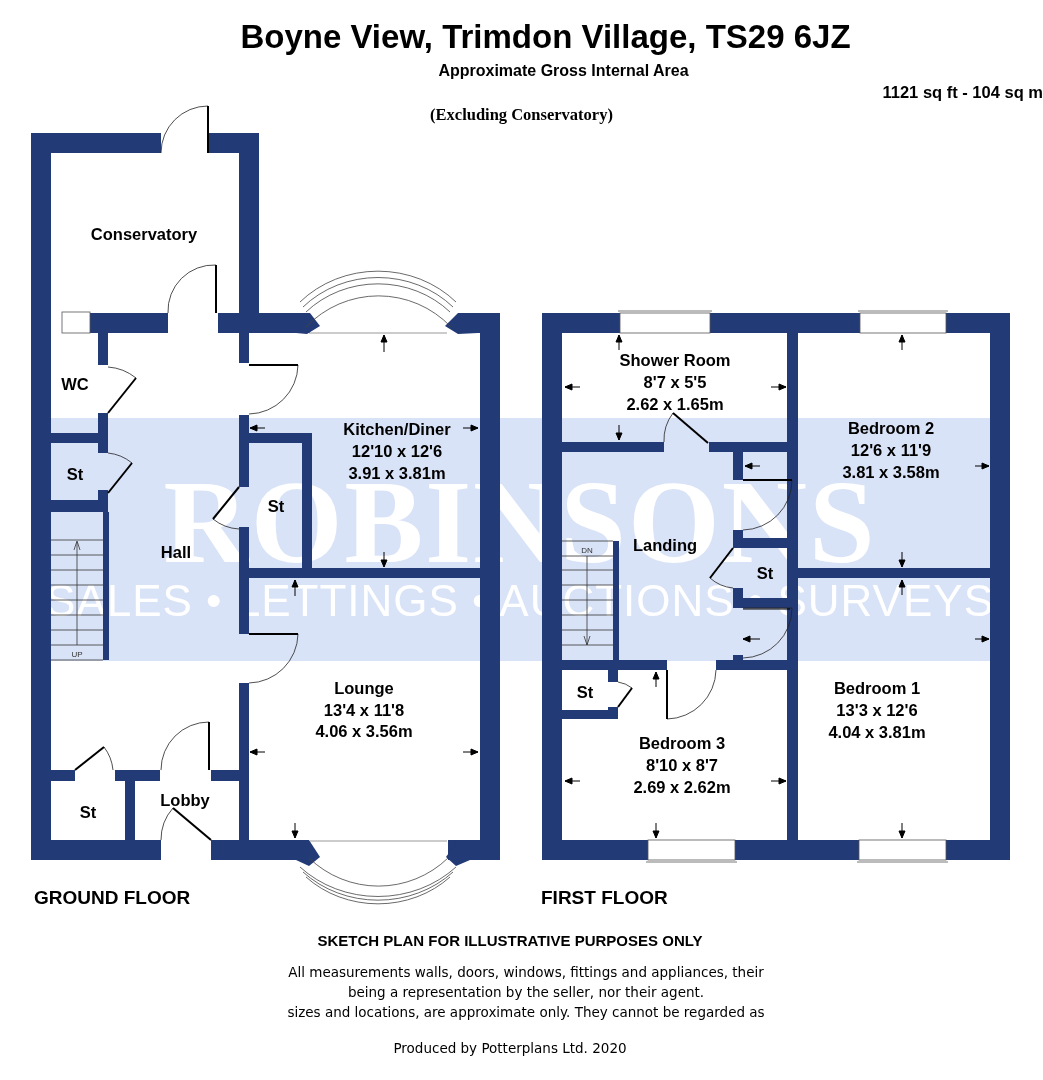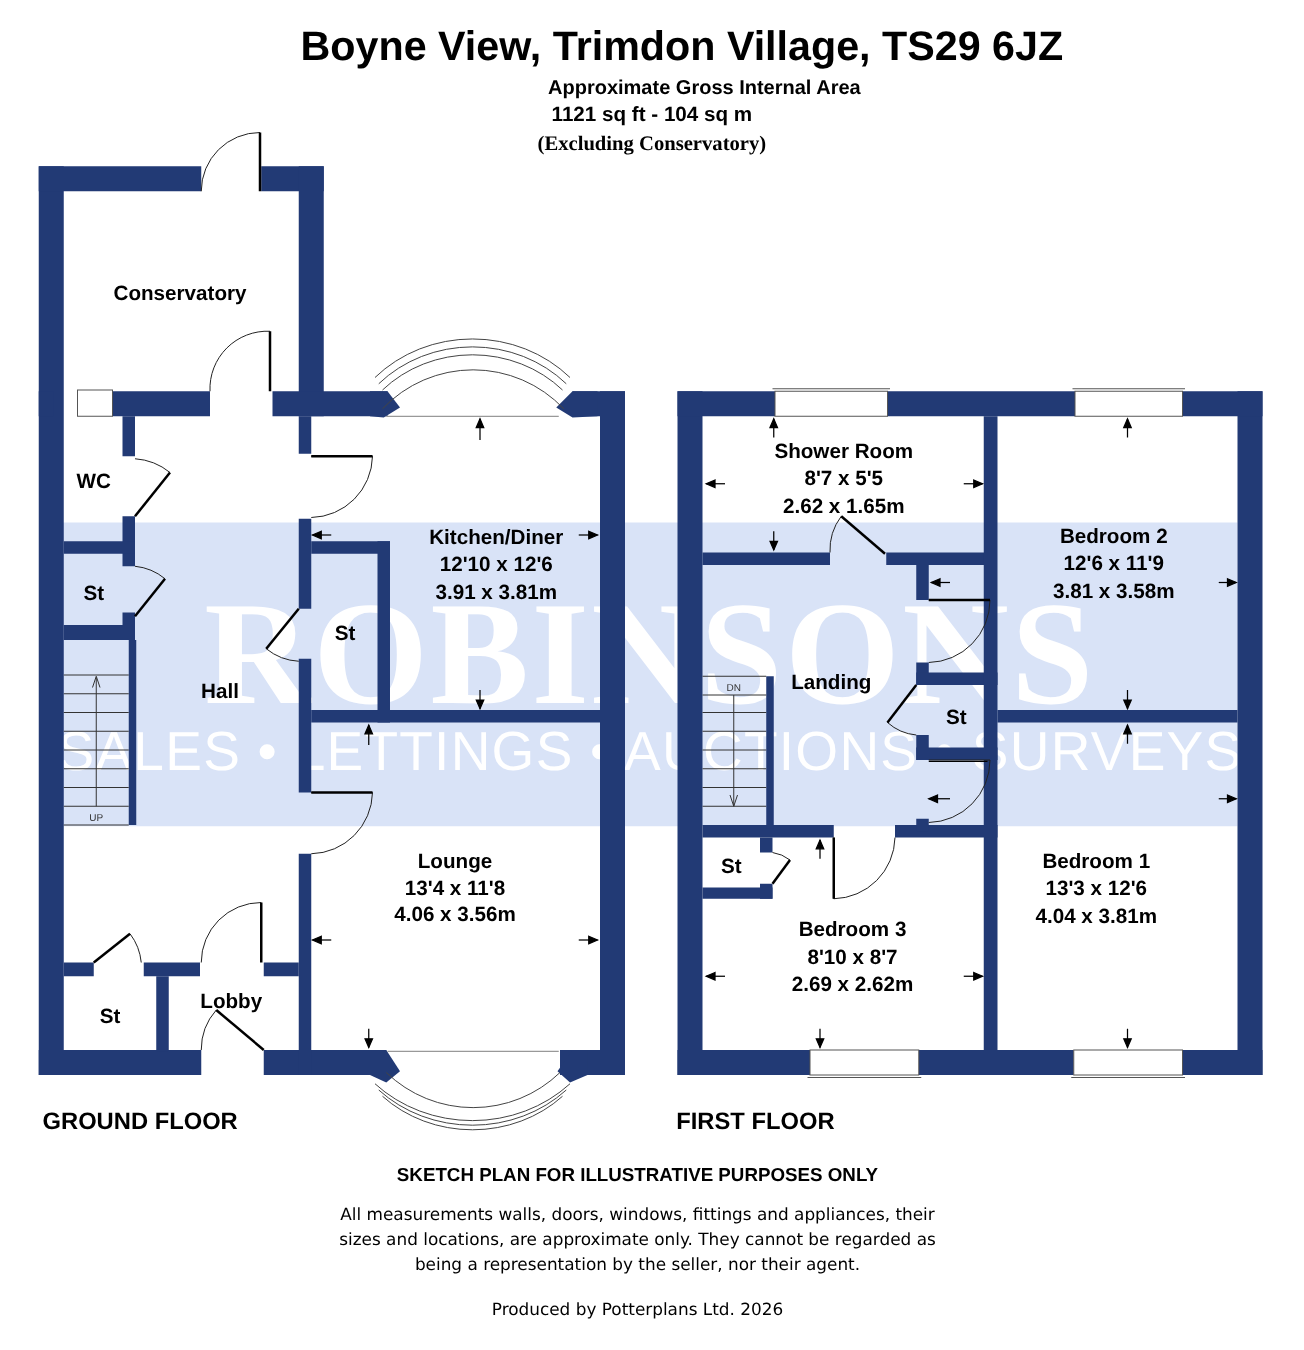--- a/index.html
+++ b/index.html
@@ -1,33 +1,33 @@
 <!DOCTYPE html>
 <html><head>
 <meta charset="utf-8">
 <style>
   html, body { margin:0; padding:0; background:#ffffff; }
   body { width:1043px; height:1080px; position:relative; overflow:hidden; font-family:"Liberation Sans", sans-serif; color:#000; }
   .hdr { position:absolute; left:0; width:1043px; text-align:center; font-weight:bold; }
   #title { top:18px; font-size:33px; letter-spacing:0px;padding-left:24px; }
   #sub1 { top:62px; font-size:16px;padding-left:42px; }
-  #sub2 { top:83px; font-size:16.5px; }
+  #sub2 { top:83px; font-size:16.5px;text-align:right; }
   #sub3 { top:105px; font-size:16.5px;font-family:Liberation Serif, serif; }
   svg { position:absolute; left:0; top:0; }
   .wall { fill:#223a75; }
   .room-label { font-family:"Liberation Sans", sans-serif; font-weight:bold; font-size:16.5px; fill:#000; text-anchor:middle; }
   .small-label { font-family:"Liberation Sans", sans-serif; font-size:8px; fill:#333; text-anchor:middle; }
   .wm-big { font-family:"Liberation Serif", serif; font-weight:bold; font-size:118px; fill:#ffffff; text-anchor:middle; letter-spacing:2px; }
   .wm-small { font-family:"Liberation Sans", sans-serif; font-size:44px; fill:#ffffff; text-anchor:middle; letter-spacing:1px; }
   .floor-label { position:absolute; font-weight:bold; font-size:19px; }
   #ground-floor { left:34px; top:887px; }
   #first-floor { left:541px; top:887px; }
   .foot { position:absolute; left:0; width:1020px; text-align:center; }
   #disclaimer-title { top:932px; font-weight:bold; font-size:15px; }
-  #disclaimer-body { top:962px; font-size:15px; line-height:20px; font-family:"DejaVu Sans", sans-serif; font-size:13.5px; }
+  #disclaimer-body { top:962px; font-size:15px; line-height:20px; font-family:"DejaVu Sans", sans-serif; font-size:13.5px;margin-left:16px; }
   #producer { top:1040px; font-family:"DejaVu Sans", sans-serif; font-size:13.5px; }
 </style>
 </head>
 <body>
 
 <div id="title" class="hdr">Boyne View, Trimdon Village, TS29 6JZ</div>
 <div id="sub1" class="hdr">Approximate Gross Internal Area</div>
 <div id="sub2" class="hdr">1121 sq ft - 104 sq m</div>
 <div id="sub3" class="hdr">(Excluding Conservatory)</div>
 
@@ -290,16 +290,16 @@
     <text x="877" y="738" class="room-label">4.04 x 3.81m</text>
   </g>
 </svg>
 
 <div id="ground-floor" class="floor-label">GROUND FLOOR</div>
 <div id="first-floor" class="floor-label">FIRST FLOOR</div>
 
 <div id="disclaimer-title" class="foot">SKETCH PLAN FOR ILLUSTRATIVE PURPOSES ONLY</div>
 <div id="disclaimer-body" class="foot">
   <div>All measurements walls, doors, windows, fittings and appliances, their</div>
+  <div>being a representation by the seller, nor their agent.</div>
   <div>sizes and locations, are approximate only. They cannot be regarded as</div>
-  <div>being a representation by the seller, nor their agent.</div>
 </div>
-<div id="producer" class="foot">Produced by Potterplans Ltd. 2026</div>
+<div id="producer" class="foot">Produced by Potterplans Ltd. 2020</div>
 
 </body></html>

